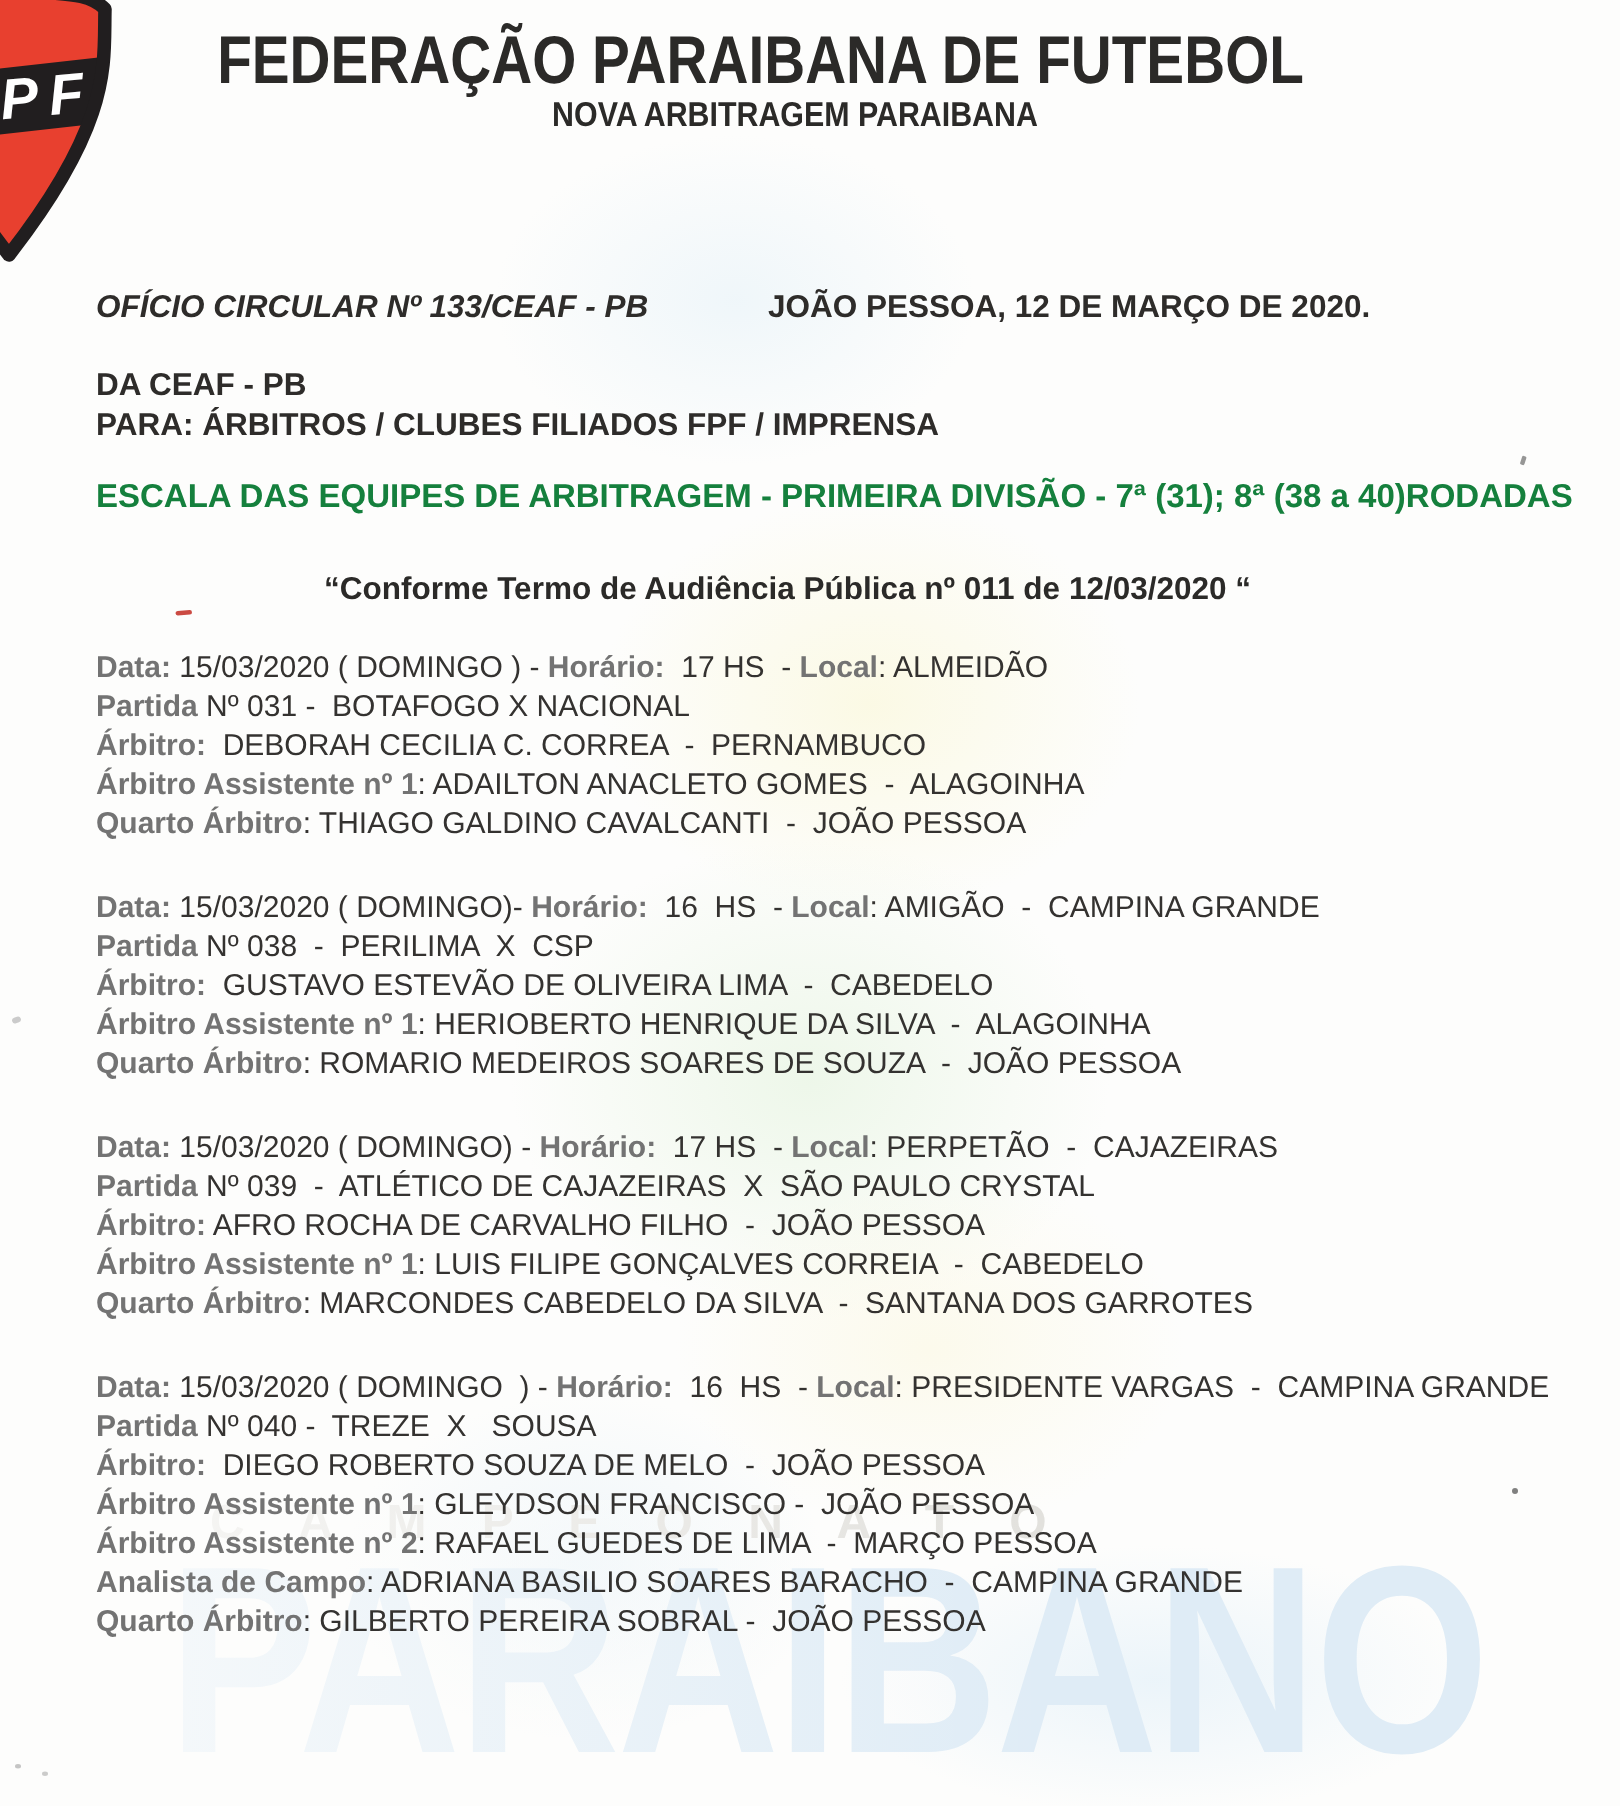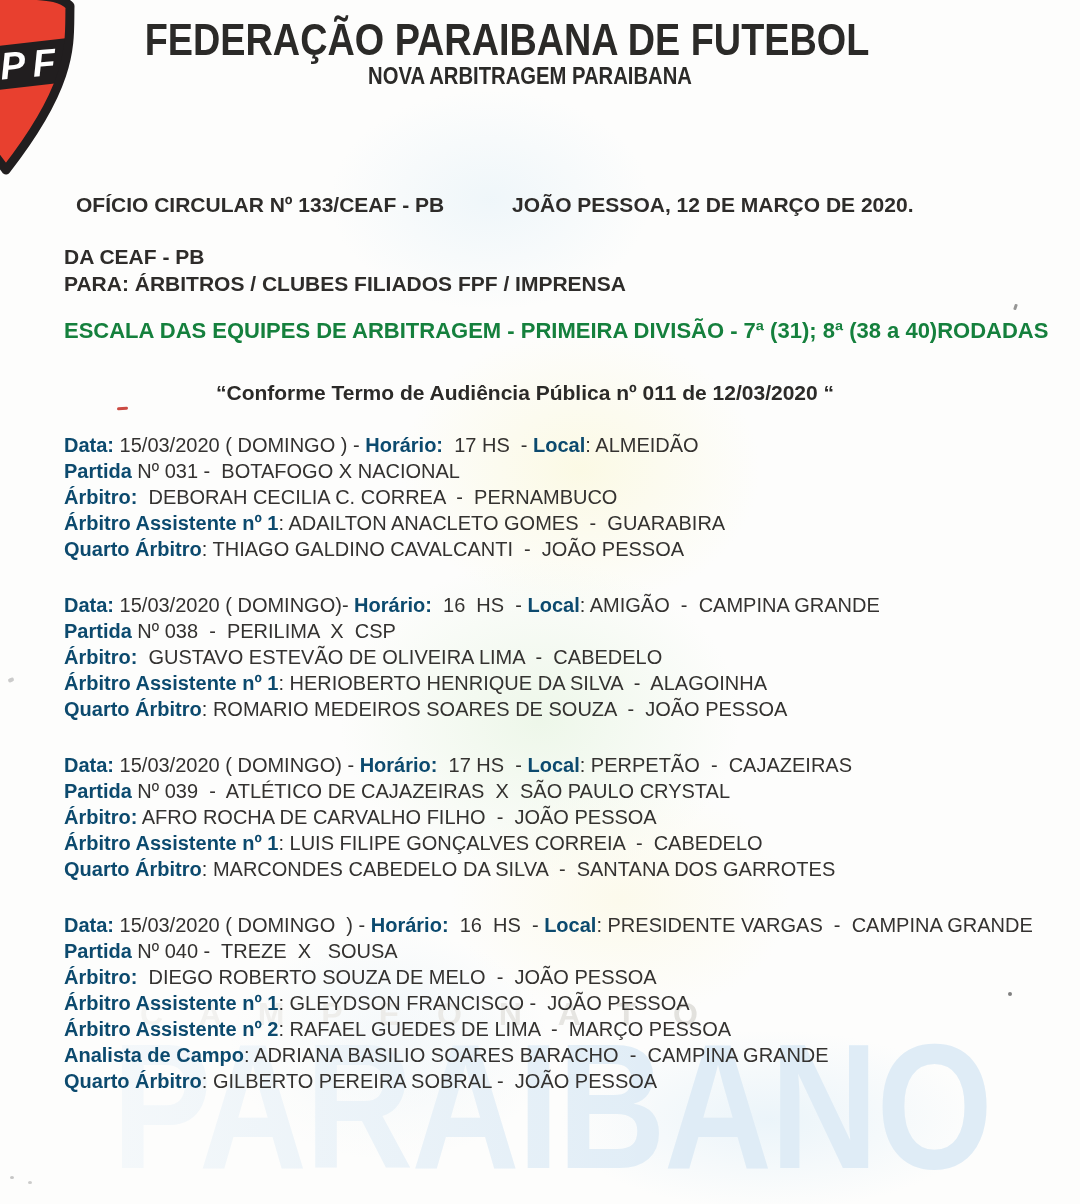--- a/index.html
+++ b/index.html
@@ -59,39 +59,39 @@
     transform:translateX(-33px) scaleX(0.84);transform-origin:center top;
     color:#2b2a28;
   }
   .subtitle{
     position:absolute;top:63px;left:0;width:1080px;text-align:center;
     font-size:23px;font-weight:bold;white-space:nowrap;
     transform:translateX(-10px) scaleX(0.88);transform-origin:center top;
     color:#2b2a28;
   }
   .meta-line{position:absolute;font-size:21px;font-weight:bold;white-space:pre;color:#2e2c2a;}
-  .m-circular{left:76px;top:193px;}
+  .m-circular{left:64px;top:193px;font-style:italic;}
   .m-citydate{left:512px;top:193px;}
   .m-from{left:64px;top:245px;}
   .m-to{left:64px;top:272px;}
   .subject{
     position:absolute;left:64px;top:318px;width:1010px;
     font-size:22px;font-weight:bold;white-space:pre;color:#15803d;
   }
   .quote{
     position:absolute;left:0;top:381px;width:1080px;text-align:center;
     font-size:21px;font-weight:bold;white-space:pre;color:#2b2a28;
     transform:translateX(-15px);
   }
   #matches{position:absolute;left:64px;top:432px;width:1010px;}
   .match-block{margin-bottom:30px;}
   .match-line{
     font-size:20px;line-height:26px;white-space:pre;color:#343230;
   }
-  .seg.bold{font-weight:bold;color:#0c4a6e;margin-top:16px;}
+  .seg.bold{font-weight:bold;color:#737373;margin-top:16px;}
 
   
   .artifact{position:absolute;z-index:4;pointer-events:none;}
   .red-dash{left:117px;top:407px;width:11px;height:3px;background:#cb4a42;border-radius:2px;transform:rotate(-4deg);}
   .dot-a{left:1014px;top:304px;width:3px;height:6px;background:#6a6a6a;opacity:.7;border-radius:1px;transform:rotate(18deg);}
   .dot-b{left:1008px;top:992px;width:4px;height:4px;background:#555;opacity:.75;border-radius:50%;}
   .dot-c{left:8px;top:678px;width:6px;height:4px;background:#9a9a9a;opacity:.5;border-radius:2px;transform:rotate(-20deg);}
   .dot-d{left:10px;top:1176px;width:4px;height:3px;background:#8d8d8d;opacity:.5;border-radius:50%;}
   .dot-e{left:28px;top:1181px;width:4px;height:3px;background:#8d8d8d;opacity:.45;border-radius:50%;}
 </style>
@@ -135,21 +135,21 @@
     <div class="meta-line m-to">PARA: ÁRBITROS / CLUBES FILIADOS FPF / IMPRENSA</div>
 
     <div class="subject">ESCALA DAS EQUIPES DE ARBITRAGEM - PRIMEIRA DIVISÃO - 7ª (31); 8ª (38 a 40)RODADAS</div>
     <div class="quote">“Conforme Termo de Audiência Pública nº 011 de 12/03/2020 “</div>
 
     <div id="matches">
         <div class="match-block">
           <div class="match-line"><span class="seg bold">Data:</span><span class="seg"> 15/03/2020 ( DOMINGO ) - </span><span class="seg bold">Horário:</span><span class="seg">  17 HS  - </span><span class="seg bold">Local</span><span class="seg">: ALMEIDÃO</span></div>
           <div class="match-line"><span class="seg bold">Partida</span><span class="seg"> Nº 031 -  BOTAFOGO X NACIONAL</span></div>
           <div class="match-line"><span class="seg bold">Árbitro:</span><span class="seg">  DEBORAH CECILIA C. CORREA  -  PERNAMBUCO</span></div>
-          <div class="match-line"><span class="seg bold">Árbitro Assistente nº 1</span><span class="seg">: ADAILTON ANACLETO GOMES  -  GUARABIRA</span></div>
+          <div class="match-line"><span class="seg bold">Árbitro Assistente nº 1</span><span class="seg">: ADAILTON ANACLETO GOMES  -  ALAGOINHA</span></div>
           <div class="match-line"><span class="seg bold">Quarto Árbitro</span><span class="seg">: THIAGO GALDINO CAVALCANTI  -  JOÃO PESSOA</span></div>
         </div>
         <div class="match-block">
           <div class="match-line"><span class="seg bold">Data:</span><span class="seg"> 15/03/2020 ( DOMINGO)- </span><span class="seg bold">Horário:</span><span class="seg">  16  HS  - </span><span class="seg bold">Local</span><span class="seg">: AMIGÃO  -  CAMPINA GRANDE</span></div>
           <div class="match-line"><span class="seg bold">Partida</span><span class="seg"> Nº 038  -  PERILIMA  X  CSP</span></div>
           <div class="match-line"><span class="seg bold">Árbitro:</span><span class="seg">  GUSTAVO ESTEVÃO DE OLIVEIRA LIMA  -  CABEDELO</span></div>
           <div class="match-line"><span class="seg bold">Árbitro Assistente nº 1</span><span class="seg">: HERIOBERTO HENRIQUE DA SILVA  -  ALAGOINHA</span></div>
           <div class="match-line"><span class="seg bold">Quarto Árbitro</span><span class="seg">: ROMARIO MEDEIROS SOARES DE SOUZA  -  JOÃO PESSOA</span></div>
         </div>
         <div class="match-block">

